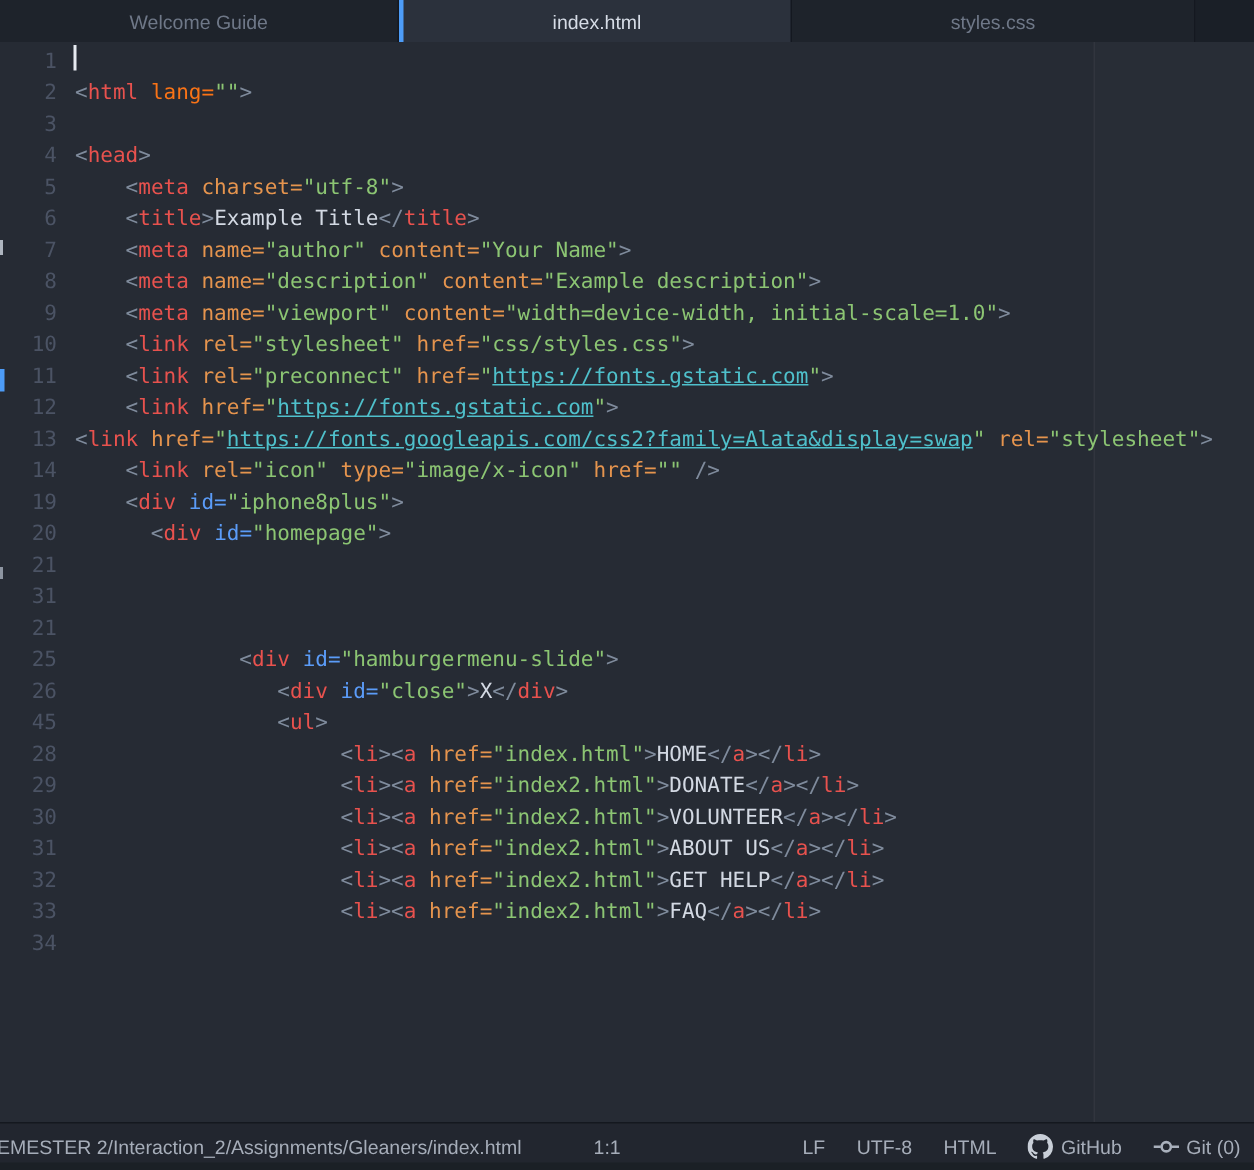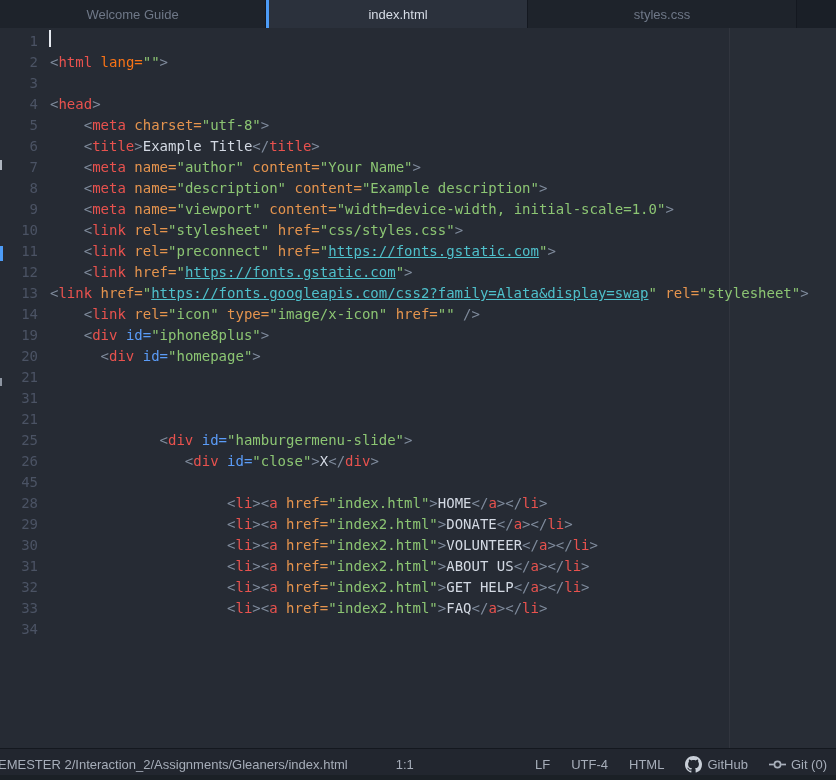--- a/index.html
+++ b/index.html
@@ -74,42 +74,42 @@
       <div class="line"><span class="gutter-num">12</span><span class="code-text">    <span style="color: rgb(127, 139, 156);">&lt;</span><span style="color: rgb(232, 82, 78);">link</span><span style="color: rgb(154, 165, 180);"> </span><span style="color: rgb(229, 148, 78);">href=</span><span style="color: rgb(140, 197, 115);">"</span><span class="tok-url" style="color: rgb(79, 192, 203);">https://fonts.gstatic.com</span><span style="color: rgb(140, 197, 115);">"</span><span style="color: rgb(127, 139, 156);">&gt;</span></span></div>
       <div class="line"><span class="gutter-num">13</span><span class="code-text"><span style="color: rgb(127, 139, 156);">&lt;</span><span style="color: rgb(232, 82, 78);">link</span><span style="color: rgb(154, 165, 180);"> </span><span style="color: rgb(229, 148, 78);">href=</span><span style="color: rgb(140, 197, 115);">"</span><span class="tok-url" style="color: rgb(79, 192, 203);">https://fonts.googleapis.com/css2?family=Alata&amp;display=swap</span><span style="color: rgb(140, 197, 115);">"</span><span style="color: rgb(154, 165, 180);"> </span><span style="color: rgb(229, 148, 78);">rel=</span><span style="color: rgb(140, 197, 115);">"stylesheet"</span><span style="color: rgb(127, 139, 156);">&gt;</span></span></div>
       <div class="line"><span class="gutter-num">14</span><span class="code-text">    <span style="color: rgb(127, 139, 156);">&lt;</span><span style="color: rgb(232, 82, 78);">link</span><span style="color: rgb(154, 165, 180);"> </span><span style="color: rgb(229, 148, 78);">rel=</span><span style="color: rgb(140, 197, 115);">"icon"</span><span style="color: rgb(154, 165, 180);"> </span><span style="color: rgb(229, 148, 78);">type=</span><span style="color: rgb(140, 197, 115);">"image/x-icon"</span><span style="color: rgb(154, 165, 180);"> </span><span style="color: rgb(229, 148, 78);">href=</span><span style="color: rgb(140, 197, 115);">""</span><span style="color: rgb(154, 165, 180);"> </span><span style="color: rgb(127, 139, 156);">/&gt;</span></span></div>
       <div class="line"><span class="gutter-num">19</span><span class="code-text">    <span style="color: rgb(127, 139, 156);">&lt;</span><span style="color: rgb(232, 82, 78);">div</span><span style="color: rgb(154, 165, 180);"> </span><span style="color: rgb(91, 156, 248);">id=</span><span style="color: rgb(140, 197, 115);">"iphone8plus"</span><span style="color: rgb(127, 139, 156);">&gt;</span></span></div>
       <div class="line"><span class="gutter-num">20</span><span class="code-text">      <span style="color: rgb(127, 139, 156);">&lt;</span><span style="color: rgb(232, 82, 78);">div</span><span style="color: rgb(154, 165, 180);"> </span><span style="color: rgb(91, 156, 248);">id=</span><span style="color: rgb(140, 197, 115);">"homepage"</span><span style="color: rgb(127, 139, 156);">&gt;</span></span></div>
       <div class="line"><span class="gutter-num">21</span><span class="code-text"></span></div>
       <div class="line"><span class="gutter-num">31</span></div>
       <div class="line"><span class="gutter-num">21</span><span class="code-text"></span></div>
       <div class="line"><span class="gutter-num">25</span><span class="code-text">             <span style="color: rgb(127, 139, 156);">&lt;</span><span style="color: rgb(232, 82, 78);">div</span><span style="color: rgb(154, 165, 180);"> </span><span style="color: rgb(91, 156, 248);">id=</span><span style="color: rgb(140, 197, 115);">"hamburgermenu-slide"</span><span style="color: rgb(127, 139, 156);">&gt;</span></span></div>
       <div class="line"><span class="gutter-num">26</span><span class="code-text">                <span style="color: rgb(127, 139, 156);">&lt;</span><span style="color: rgb(232, 82, 78);">div</span><span style="color: rgb(154, 165, 180);"> </span><span style="color: rgb(91, 156, 248);">id=</span><span style="color: rgb(140, 197, 115);">"close"</span><span style="color: rgb(127, 139, 156);">&gt;</span><span style="color: rgb(211, 217, 227);">X</span><span style="color: rgb(127, 139, 156);">&lt;/</span><span style="color: rgb(232, 82, 78);">div</span><span style="color: rgb(127, 139, 156);">&gt;</span></span></div>
-      <div class="line"><span class="gutter-num">45</span></div>
+      <div class="line"><span class="gutter-num">45</span><span class="code-text">                <span style="color: rgb(127, 139, 156);">&lt;</span><span style="color: rgb(232, 82, 78);">ul</span><span style="color: rgb(127, 139, 156);">&gt;</span></span></div>
       <div class="line"><span class="gutter-num">28</span><span class="code-text">                     <span style="color: rgb(127, 139, 156);">&lt;</span><span style="color: rgb(232, 82, 78);">li</span><span style="color: rgb(127, 139, 156);">&gt;&lt;</span><span style="color: rgb(232, 82, 78);">a</span><span style="color: rgb(154, 165, 180);"> </span><span style="color: rgb(229, 148, 78);">href=</span><span style="color: rgb(140, 197, 115);">"index.html"</span><span style="color: rgb(127, 139, 156);">&gt;</span><span style="color: rgb(211, 217, 227);">HOME</span><span style="color: rgb(127, 139, 156);">&lt;/</span><span style="color: rgb(232, 82, 78);">a</span><span style="color: rgb(127, 139, 156);">&gt;&lt;/</span><span style="color: rgb(232, 82, 78);">li</span><span style="color: rgb(127, 139, 156);">&gt;</span></span></div>
       <div class="line"><span class="gutter-num">29</span><span class="code-text">                     <span style="color: rgb(127, 139, 156);">&lt;</span><span style="color: rgb(232, 82, 78);">li</span><span style="color: rgb(127, 139, 156);">&gt;&lt;</span><span style="color: rgb(232, 82, 78);">a</span><span style="color: rgb(154, 165, 180);"> </span><span style="color: rgb(229, 148, 78);">href=</span><span style="color: rgb(140, 197, 115);">"index2.html"</span><span style="color: rgb(127, 139, 156);">&gt;</span><span style="color: rgb(211, 217, 227);">DONATE</span><span style="color: rgb(127, 139, 156);">&lt;/</span><span style="color: rgb(232, 82, 78);">a</span><span style="color: rgb(127, 139, 156);">&gt;&lt;/</span><span style="color: rgb(232, 82, 78);">li</span><span style="color: rgb(127, 139, 156);">&gt;</span></span></div>
       <div class="line"><span class="gutter-num">30</span><span class="code-text">                     <span style="color: rgb(127, 139, 156);">&lt;</span><span style="color: rgb(232, 82, 78);">li</span><span style="color: rgb(127, 139, 156);">&gt;&lt;</span><span style="color: rgb(232, 82, 78);">a</span><span style="color: rgb(154, 165, 180);"> </span><span style="color: rgb(229, 148, 78);">href=</span><span style="color: rgb(140, 197, 115);">"index2.html"</span><span style="color: rgb(127, 139, 156);">&gt;</span><span style="color: rgb(211, 217, 227);">VOLUNTEER</span><span style="color: rgb(127, 139, 156);">&lt;/</span><span style="color: rgb(232, 82, 78);">a</span><span style="color: rgb(127, 139, 156);">&gt;&lt;/</span><span style="color: rgb(232, 82, 78);">li</span><span style="color: rgb(127, 139, 156);">&gt;</span></span></div>
       <div class="line"><span class="gutter-num">31</span><span class="code-text">                     <span style="color: rgb(127, 139, 156);">&lt;</span><span style="color: rgb(232, 82, 78);">li</span><span style="color: rgb(127, 139, 156);">&gt;&lt;</span><span style="color: rgb(232, 82, 78);">a</span><span style="color: rgb(154, 165, 180);"> </span><span style="color: rgb(229, 148, 78);">href=</span><span style="color: rgb(140, 197, 115);">"index2.html"</span><span style="color: rgb(127, 139, 156);">&gt;</span><span style="color: rgb(211, 217, 227);">ABOUT US</span><span style="color: rgb(127, 139, 156);">&lt;/</span><span style="color: rgb(232, 82, 78);">a</span><span style="color: rgb(127, 139, 156);">&gt;&lt;/</span><span style="color: rgb(232, 82, 78);">li</span><span style="color: rgb(127, 139, 156);">&gt;</span></span></div>
       <div class="line"><span class="gutter-num">32</span><span class="code-text">                     <span style="color: rgb(127, 139, 156);">&lt;</span><span style="color: rgb(232, 82, 78);">li</span><span style="color: rgb(127, 139, 156);">&gt;&lt;</span><span style="color: rgb(232, 82, 78);">a</span><span style="color: rgb(154, 165, 180);"> </span><span style="color: rgb(229, 148, 78);">href=</span><span style="color: rgb(140, 197, 115);">"index2.html"</span><span style="color: rgb(127, 139, 156);">&gt;</span><span style="color: rgb(211, 217, 227);">GET HELP</span><span style="color: rgb(127, 139, 156);">&lt;/</span><span style="color: rgb(232, 82, 78);">a</span><span style="color: rgb(127, 139, 156);">&gt;&lt;/</span><span style="color: rgb(232, 82, 78);">li</span><span style="color: rgb(127, 139, 156);">&gt;</span></span></div>
       <div class="line"><span class="gutter-num">33</span><span class="code-text">                     <span style="color: rgb(127, 139, 156);">&lt;</span><span style="color: rgb(232, 82, 78);">li</span><span style="color: rgb(127, 139, 156);">&gt;&lt;</span><span style="color: rgb(232, 82, 78);">a</span><span style="color: rgb(154, 165, 180);"> </span><span style="color: rgb(229, 148, 78);">href=</span><span style="color: rgb(140, 197, 115);">"index2.html"</span><span style="color: rgb(127, 139, 156);">&gt;</span><span style="color: rgb(211, 217, 227);">FAQ</span><span style="color: rgb(127, 139, 156);">&lt;/</span><span style="color: rgb(232, 82, 78);">a</span><span style="color: rgb(127, 139, 156);">&gt;&lt;/</span><span style="color: rgb(232, 82, 78);">li</span><span style="color: rgb(127, 139, 156);">&gt;</span></span></div>
       <div class="line"><span class="gutter-num">34</span></div>
     </div>
   <div class="gmark gmark1"></div>
   <div class="gmark gmark2"></div>
   <div class="gmark gmark3"></div>
 </div>
 
 <div class="statusbar">
   <div class="sb-left">
     <span class="sb-path">EMESTER 2/Interaction_2/Assignments/Gleaners/index.html</span>
     <span class="sb-pos">1:1</span>
   </div>
   <div class="sb-right">
     <span class="sb-item">LF</span>
-    <span class="sb-item">UTF-4</span>
+    <span class="sb-item">UTF-8</span>
     <span class="sb-item">HTML</span>
     <span class="sb-item">
       <span class="sb-icon">
         <svg width="17" height="17" viewBox="0 0 16 16" fill="#c9cfd8" aria-hidden="true">
           <path d="M8 0C3.58 0 0 3.58 0 8c0 3.54 2.29 6.53 5.47 7.59.4.07.55-.17.55-.38 0-.19-.01-.82-.01-1.49-2.01.37-2.53-.49-2.69-.94-.09-.23-.48-.94-.82-1.13-.28-.15-.68-.52-.01-.53.63-.01 1.08.58 1.23.82.72 1.21 1.87.87 2.33.66.07-.52.28-.87.51-1.07-1.78-.2-3.64-.89-3.64-3.95 0-.87.31-1.59.82-2.15-.08-.2-.36-1.02.08-2.12 0 0 .67-.21 2.2.82.64-.18 1.32-.27 2-.27s1.36.09 2 .27c1.53-1.04 2.2-.82 2.2-.82.44 1.1.16 1.92.08 2.12.51.56.82 1.27.82 2.15 0 3.07-1.87 3.75-3.65 3.95.29.25.54.73.54 1.48 0 1.07-.01 1.93-.01 2.2 0 .21.15.46.55.38A8.01 8.01 0 0 0 16 8c0-4.42-3.58-8-8-8z"></path>
         </svg>
       </span>
       <span>GitHub</span>
     </span>
     <span class="sb-item">

